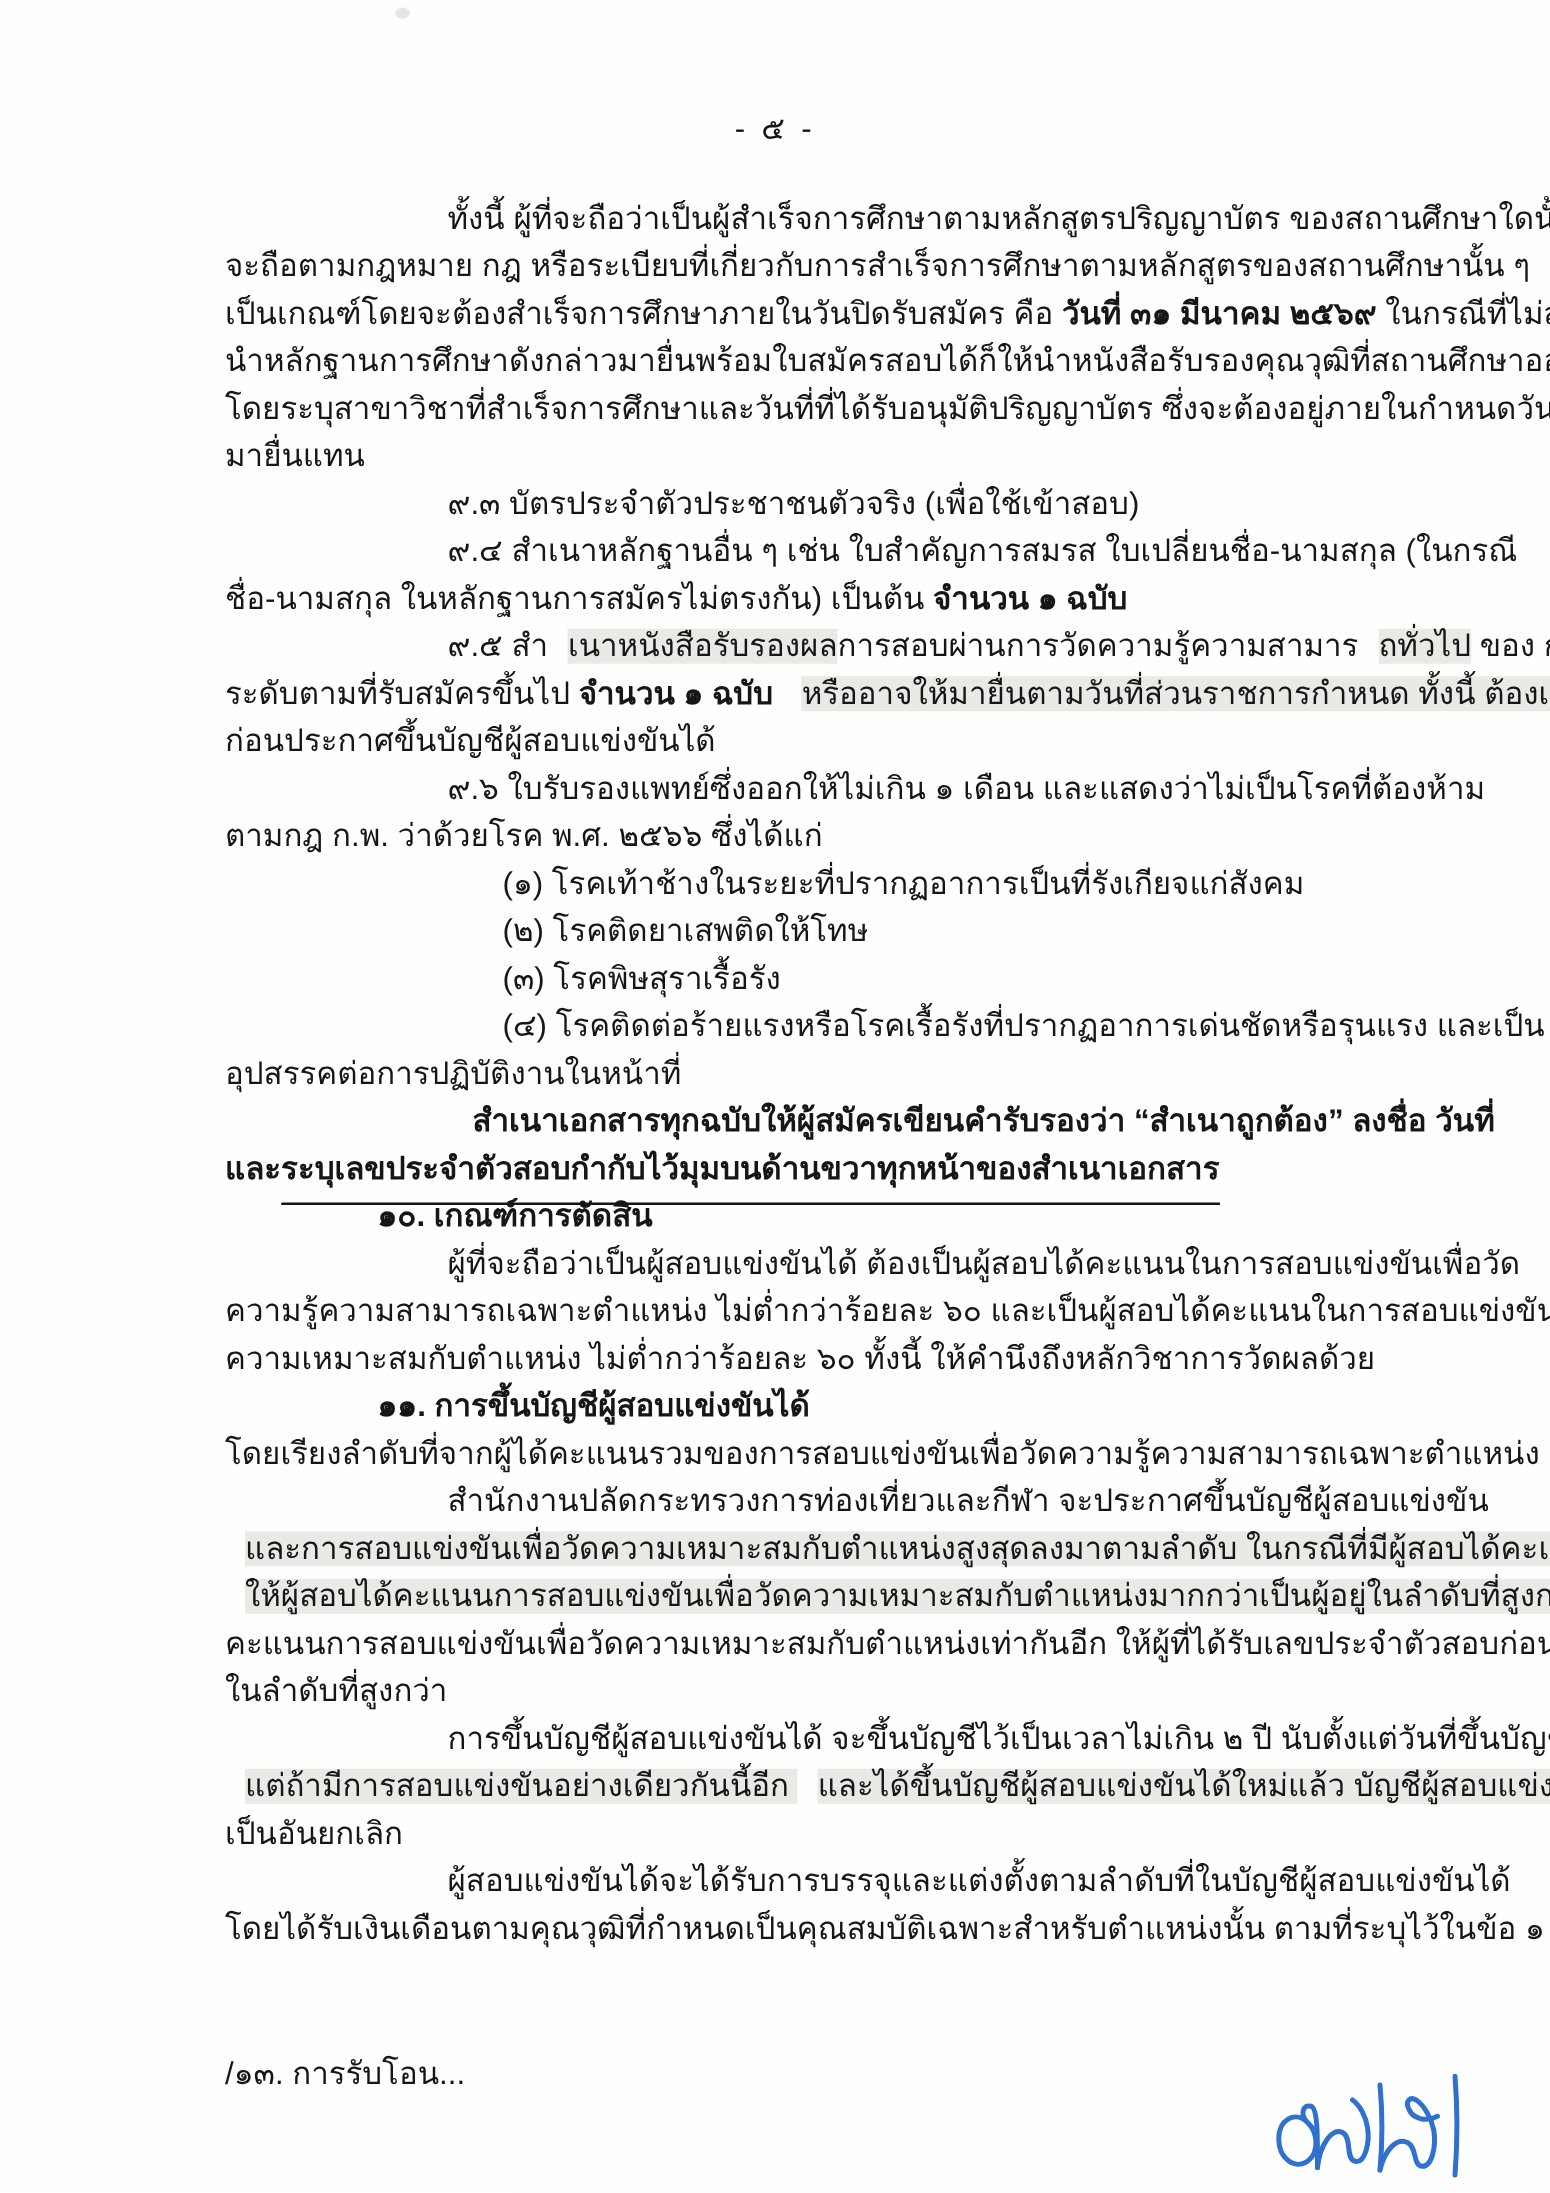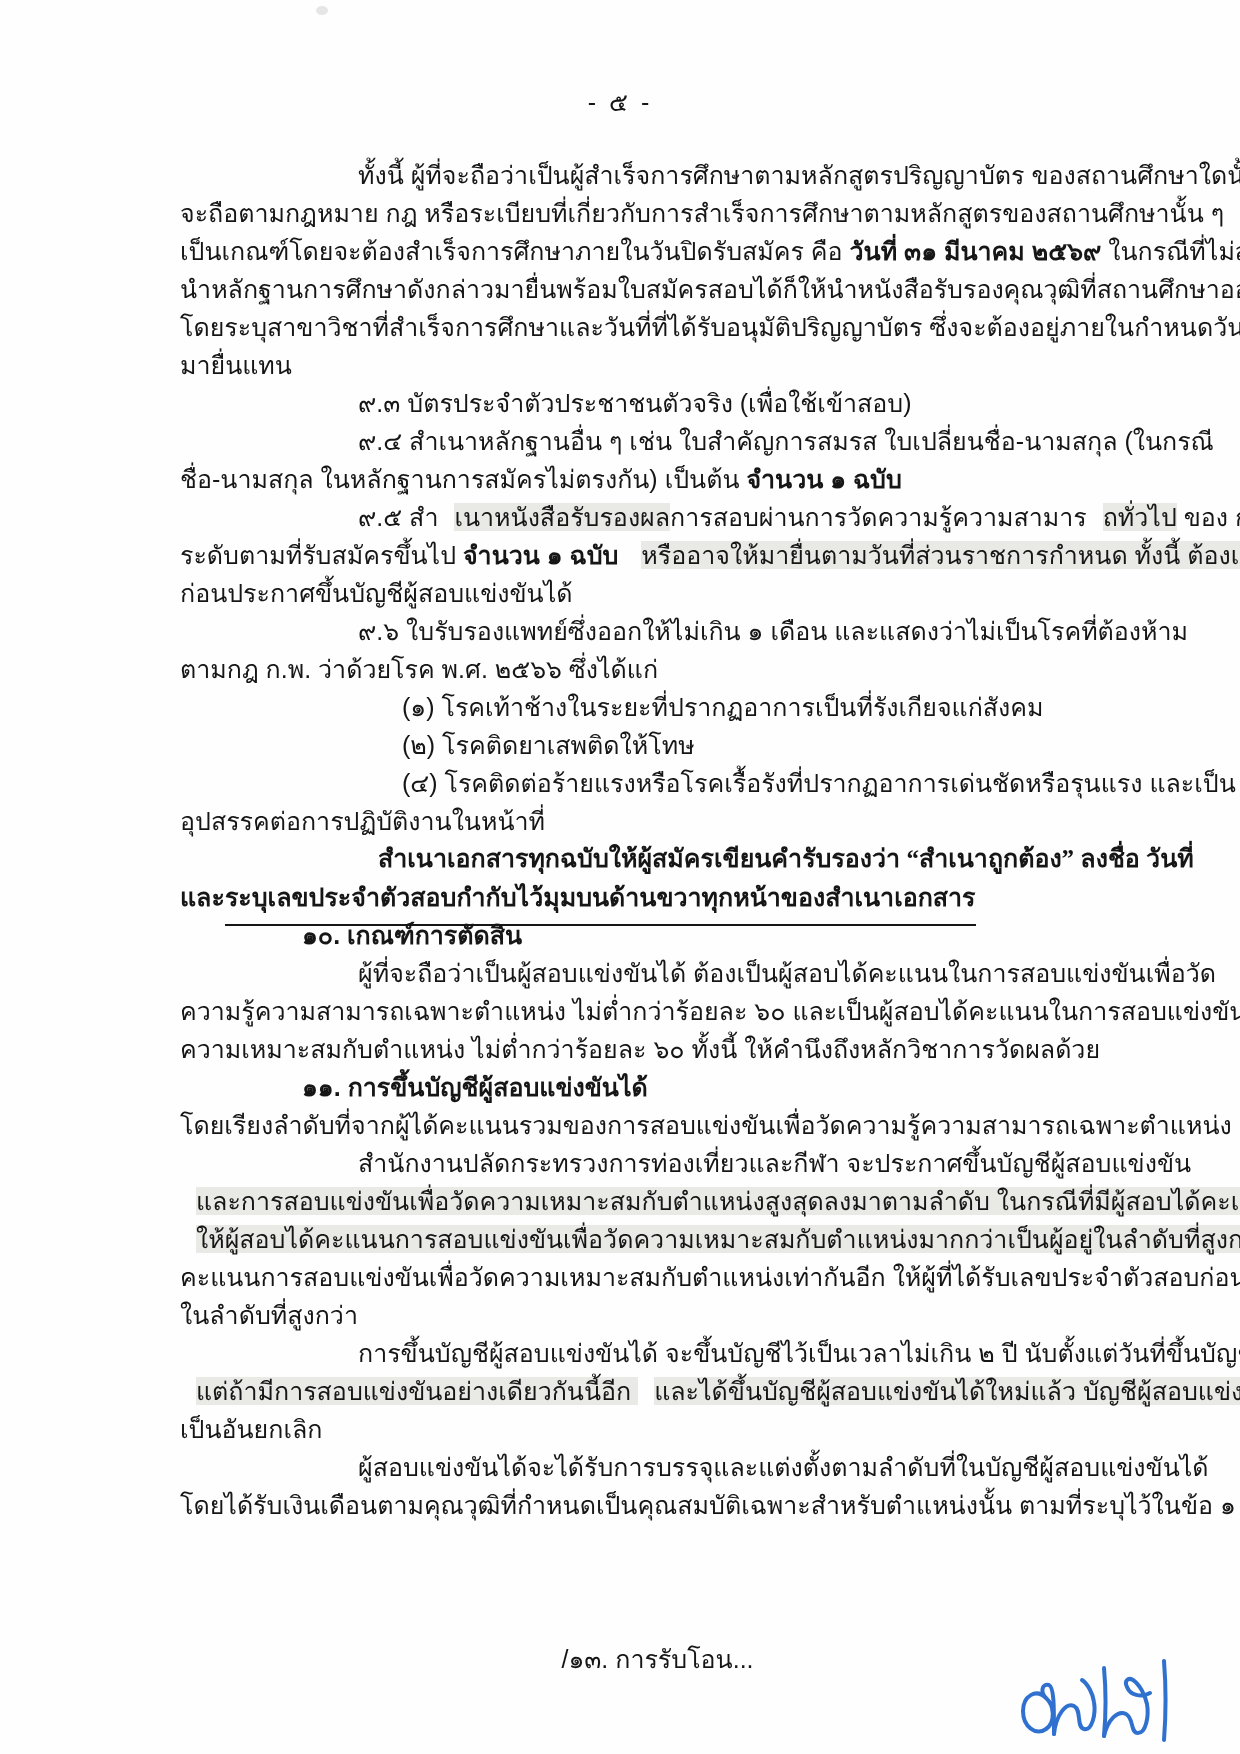--- a/index.html
+++ b/index.html
@@ -24,28 +24,28 @@
     white-space:nowrap;
   }
   .line.fill{
     text-align:justify;
     -moz-text-align-last:justify;
     text-align-last:justify;
   }
   .line.flush{text-indent:0;}
   .line.indent{text-indent:178px;}
   .line.list{text-indent:222px;}
-  .line.note{text-indent:198px;font-family:Liberation Serif, serif;}
+  .line.note{text-indent:198px;}
   .line.heading{text-indent:122px;margin-top:0;}
   .run.b{font-weight:bold;}
   .run.u{border-bottom:2px solid #161616;padding-bottom:13px;}
   .run.tint{background:#e9e9e6;margin-left:16px;}
   .continuation{
     position:absolute;top:1640px;left:180px;width:955px;
-    text-align:center;height:38px;line-height:38px;
+    text-align:left;height:38px;line-height:38px;
   }
   .signature{
     position:absolute;left:1016px;top:1652px;width:172px;height:100px;
   }
   .speck{
     position:absolute;left:316px;top:6px;width:12px;height:9px;
     background:#e6e6e6;border-radius:50%;
   }
 </style>
 </head>
@@ -66,20 +66,21 @@
       <div class="line indent"><span class="run">๙.๓ บัตรประจำตัวประชาชนตัวจริง (เพื่อใช้เข้าสอบ)</span></div>
       <div class="line indent fill"><span class="run">๙.๔ สำเนาหลักฐานอื่น ๆ เช่น ใบสำคัญการสมรส ใบเปลี่ยนชื่อ-นามสกุล (ในกรณี</span></div>
       <div class="line flush"><span class="run">ชื่อ-นามสกุล ในหลักฐานการสมัครไม่ตรงกัน) เป็นต้น </span><span class="run b">จำนวน ๑ ฉบับ</span></div>
       <div class="line indent fill"><span class="run">๙.๕ สำ</span><span class="run tint">เนาหนังสือรับรองผล</span><span class="run">การสอบผ่านการวัดความรู้ความสามาร</span><span class="run tint">ถทั่วไป</span><span class="run"> ของ ก.พ.</span></div>
       <div class="line flush fill"><span class="run">ระดับตามที่รับสมัครขึ้นไป </span><span class="run b">จำนวน ๑ ฉบับ</span><span class="run"> </span><span class="run tint">หรืออาจให้มายื่นตามวันที่ส่วนราชการกำหนด ทั้งนี้ ต้องเป็นวัน</span></div>
       <div class="line flush"><span class="run">ก่อนประกาศขึ้นบัญชีผู้สอบแข่งขันได้</span></div>
       <div class="line indent fill"><span class="run">๙.๖ ใบรับรองแพทย์ซึ่งออกให้ไม่เกิน ๑ เดือน และแสดงว่าไม่เป็นโรคที่ต้องห้าม</span></div>
       <div class="line flush"><span class="run">ตามกฎ ก.พ. ว่าด้วยโรค พ.ศ. ๒๕๖๖ ซึ่งได้แก่</span></div>
       <div class="line list"><span class="run">(๑) โรคเท้าช้างในระยะที่ปรากฏอาการเป็นที่รังเกียจแก่สังคม</span></div>
       <div class="line list"><span class="run">(๒) โรคติดยาเสพติดให้โทษ</span></div>
+      <div class="line list"><span class="run">(๓) โรคพิษสุราเรื้อรัง</span></div>
       <div class="line list fill"><span class="run">(๔) โรคติดต่อร้ายแรงหรือโรคเรื้อรังที่ปรากฏอาการเด่นชัดหรือรุนแรง และเป็น</span></div>
       <div class="line flush"><span class="run">อุปสรรคต่อการปฏิบัติงานในหน้าที่</span></div>
       <div class="line note fill"><span class="run b">สำเนาเอกสารทุกฉบับให้ผู้สมัครเขียนคำรับรองว่า “สำเนาถูกต้อง” ลงชื่อ วันที่</span></div>
       <div class="line flush"><span class="run b">และ</span><span class="run b u">ระบุเลขประจำตัวสอบกำกับไว้มุมบนด้านขวาทุกหน้าของสำเนาเอกสาร</span></div>
       <div class="line heading"><span class="run b">๑๐. เกณฑ์การตัดสิน</span></div>
       <div class="line indent fill"><span class="run">ผู้ที่จะถือว่าเป็นผู้สอบแข่งขันได้ ต้องเป็นผู้สอบได้คะแนนในการสอบแข่งขันเพื่อวัด</span></div>
       <div class="line flush fill"><span class="run">ความรู้ความสามารถเฉพาะตำแหน่ง ไม่ต่ำกว่าร้อยละ ๖๐ และเป็นผู้สอบได้คะแนนในการสอบแข่งขันเพื่อวัด</span></div>
       <div class="line flush"><span class="run">ความเหมาะสมกับตำแหน่ง ไม่ต่ำกว่าร้อยละ ๖๐ ทั้งนี้ ให้คำนึงถึงหลักวิชาการวัดผลด้วย</span></div>
       <div class="line heading"><span class="run b">๑๑. การขึ้นบัญชีผู้สอบแข่งขันได้</span></div>
       <div class="line flush fill"><span class="run">โดยเรียงลำดับที่จากผู้ได้คะแนนรวมของการสอบแข่งขันเพื่อวัดความรู้ความสามารถเฉพาะตำแหน่ง</span></div>

